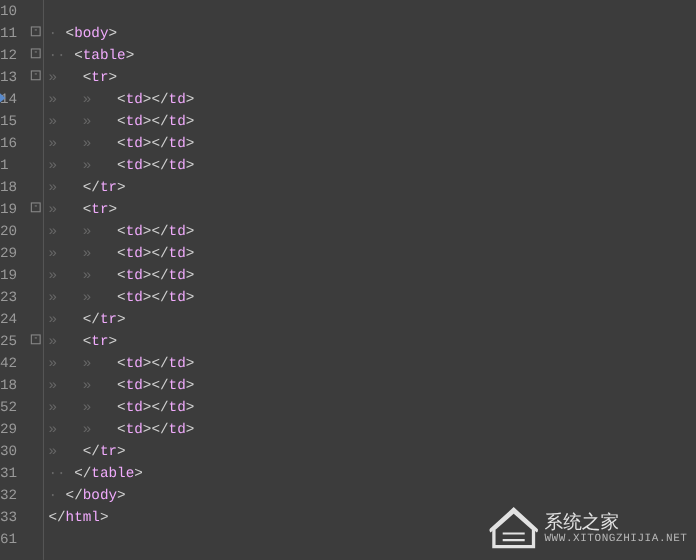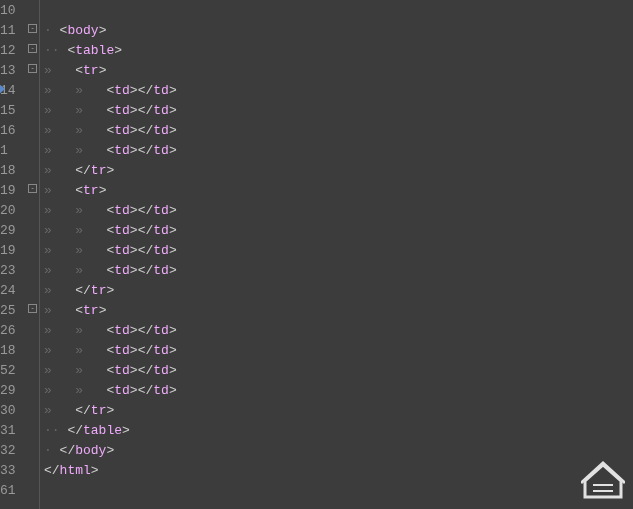--- a/index.html
+++ b/index.html
@@ -147,21 +147,21 @@
         <span class="line-number">23</span>
       </div>
       <div class="line-row">
         <span class="line-number">24</span>
       </div>
       <div class="line-row">
         <span class="line-number">25</span>
         <div class="fold-marker">-</div>
       </div>
       <div class="line-row">
-        <span class="line-number">26</span>
+        <span class="line-number">42</span>
       </div>
       <div class="line-row">
         <span class="line-number">18</span>
       </div>
       <div class="line-row">
         <span class="line-number">52</span>
       </div>
       <div class="line-row">
         <span class="line-number">29</span>
       </div>
@@ -211,13 +211,17 @@
 </div>
 
 <div class="watermark">
   <span class="watermark-icon">
     <svg width="44" height="40" viewBox="0 0 44 40">
       <path d="M4 20 L22 4 L40 20 L40 36 L4 36 Z" fill="none" stroke="#fff" stroke-width="3"></path>
       <path d="M12 24 L32 24 M12 30 L32 30" stroke="#fff" stroke-width="2"></path>
       <path d="M0 22 L22 2 L44 22" fill="none" stroke="#fff" stroke-width="3"></path>
     </svg>
   </span>
+  <span>
+    <div class="watermark-text">系统之家</div>
+    <div class="watermark-sub">WWW.XITONGZHIJIA.NET</div>
+  </span>
 </div>
 
 </body></html>

